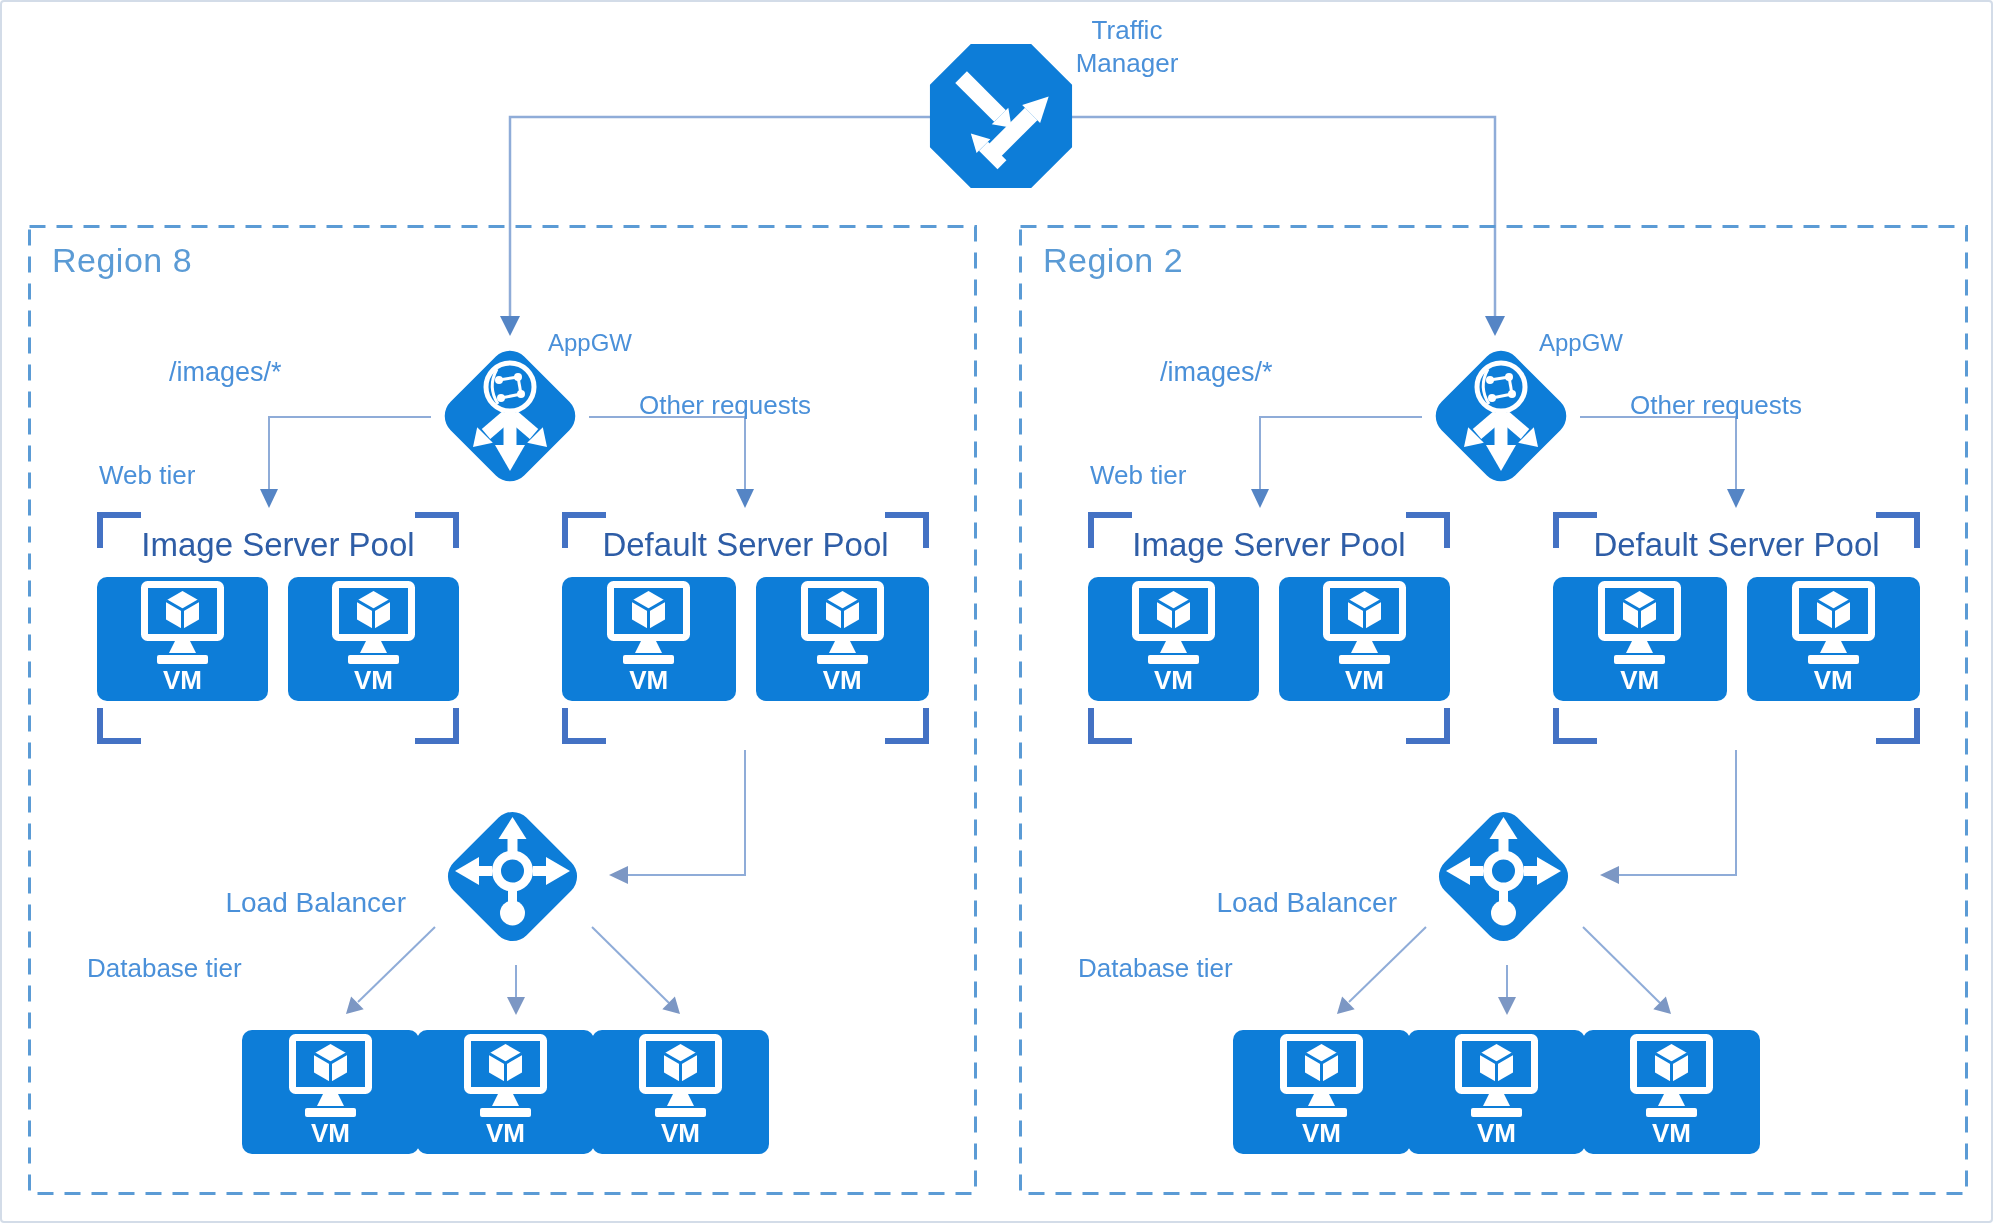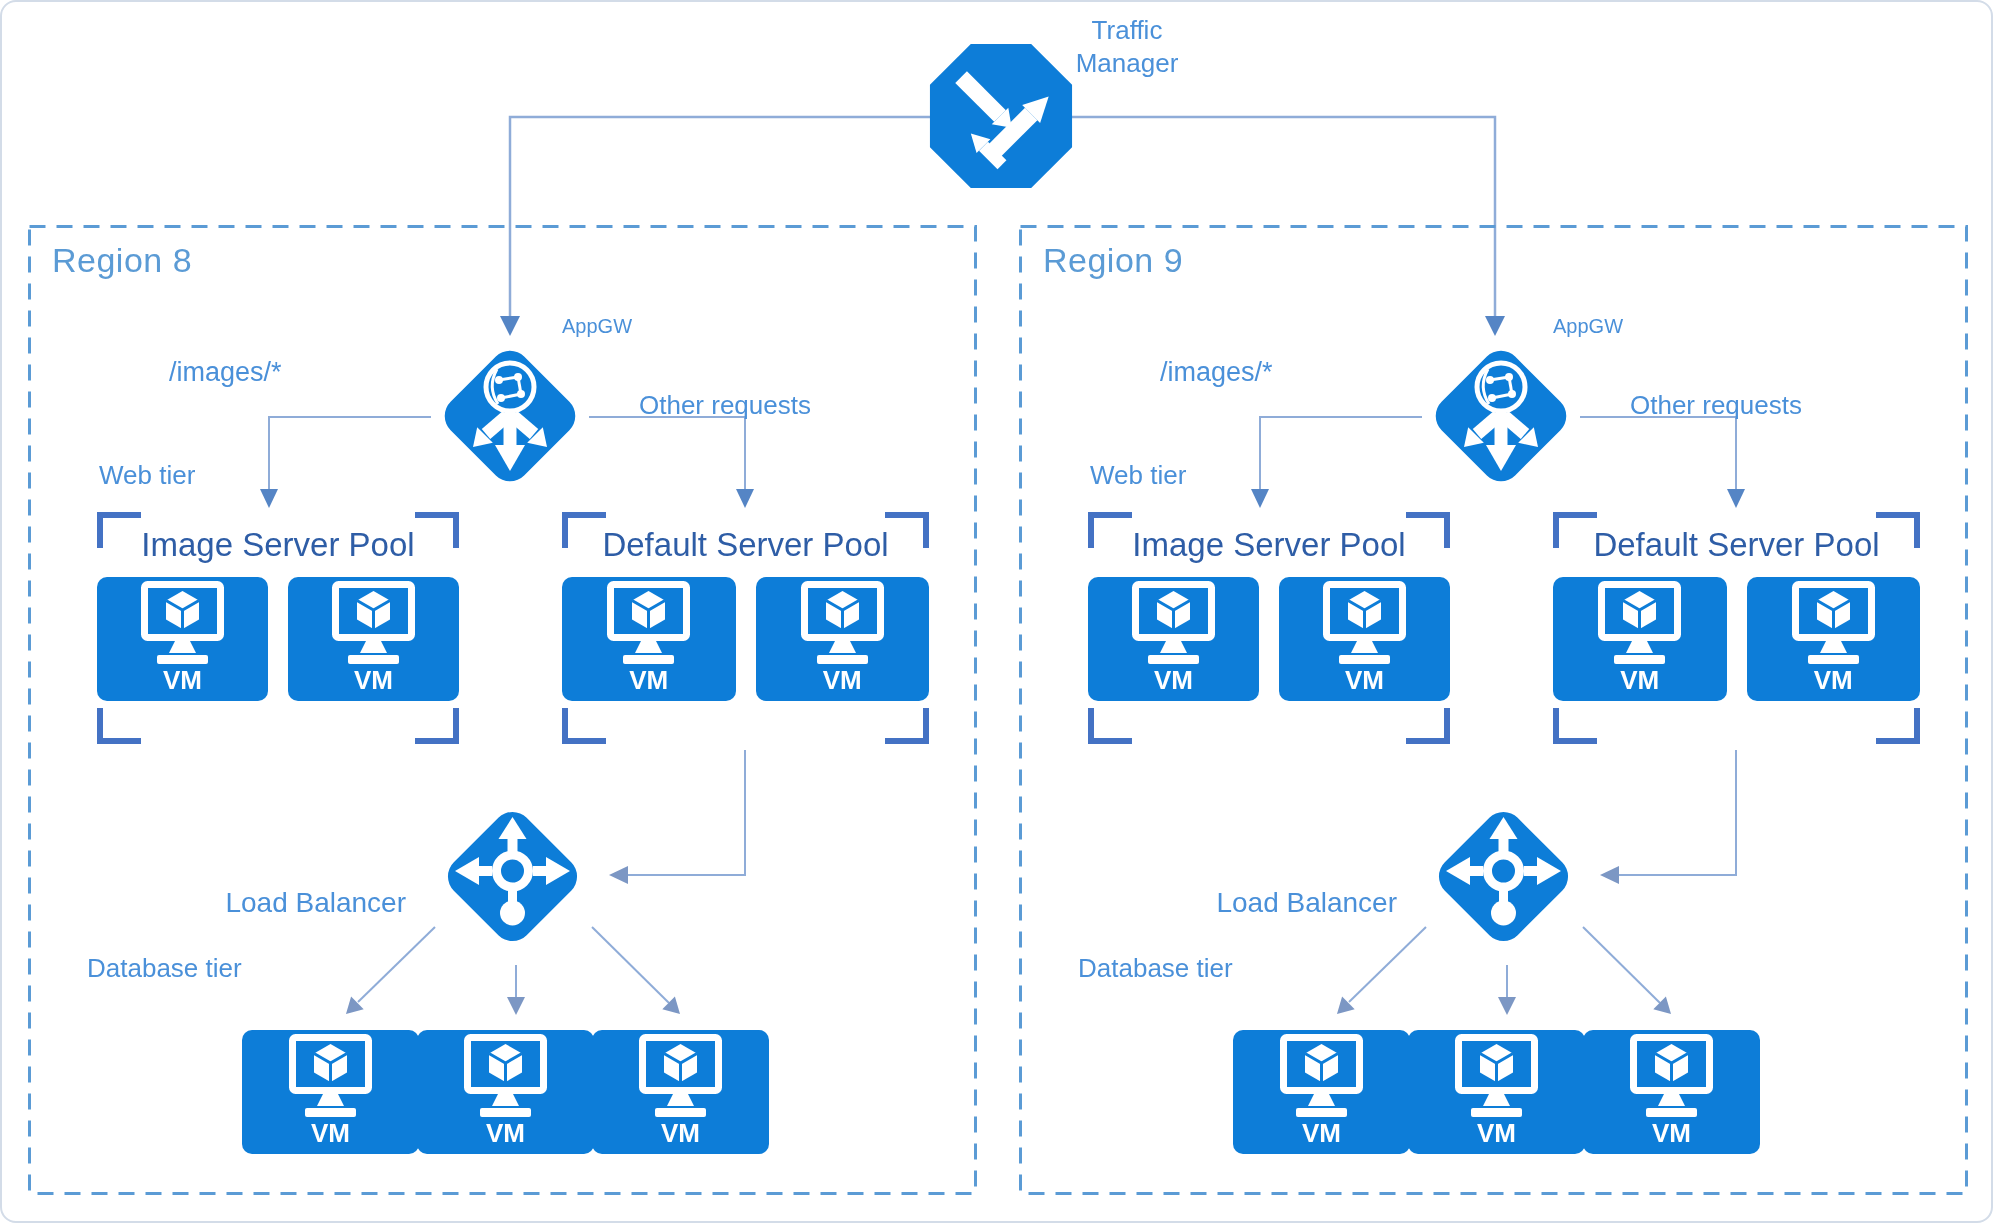--- a/index.html
+++ b/index.html
@@ -9,39 +9,39 @@
     --pool-label-blue:#2E5DA6;
     --annotation-blue:#4A90D9;
     --connector-blue:#8FACD8;
     --arrowhead-blue:#5585C5;
     --arrowhead-soft-blue:#7C97C4;
     --canvas-border:#D3DCE8;
   }
   html,body{margin:0;padding:0;background:#fff;}
   .canvas{
     position:relative;width:1993px;height:1223px;box-sizing:border-box;
-    background:#fff;border:2px solid var(--canvas-border);border-radius:16px;
+    background:#fff;border:2px solid var(--canvas-border);border-radius:4px;
     font-family:"Liberation Sans",sans-serif;overflow:hidden;
   }
   .abs{position:absolute;}
   svg{display:block;}
 
   
   .tm-icon{left:926px;top:36px;}
   .tm-label{left:1056px;top:12px;width:138px;text-align:center;
     font-size:26px;line-height:33px;color:var(--annotation-blue);}
 
   .connector-layer{position:absolute;left:0;top:0;pointer-events:none;}
 
   
   .region{position:absolute;top:223px;width:949px;height:970px;}
   .region-arrows{position:absolute;left:0;top:0;}
   .region-label{left:24px;top:16px;font-size:34px;color:var(--region-blue);letter-spacing:.5px;}
   .appgw-node{left:403px;top:112px;width:158px;height:158px;}
-  .appgw-label{left:520px;top:90px;font-size:20px;color:var(--annotation-blue);margin-left:14px;}
+  .appgw-label{left:520px;top:104px;font-size:24px;color:var(--annotation-blue);}
   .images-label{left:141px;top:132px;width:200px;font-size:27px;color:var(--annotation-blue);}
   .other-label{left:592px;top:165px;width:210px;text-align:center;font-size:26px;color:var(--annotation-blue);}
   .webtier-label{left:71px;top:235px;font-size:26px;color:var(--annotation-blue);}
   .dbtier-label{left:59px;top:728px;font-size:26px;color:var(--annotation-blue);}
   .lb-label{left:170px;top:650px;width:208px;text-align:right;font-size:28px;color:var(--annotation-blue);margin-top:12px;}
   .lb-node{left:407px;top:574px;width:155px;height:155px;}
 
   
   .pool{position:absolute;top:287px;height:232px;}
   .pool.image-pool{left:69px;width:362px;}
@@ -285,21 +285,21 @@
         <g>
           <line x1="407" y1="702" x2="330" y2="777" stroke="var(--connector-blue)" stroke-width="2"></line>
           <polygon points="318,789 335.7,784.2 323.1,771.4" fill="var(--arrowhead-soft-blue)"></polygon>
           <line x1="488" y1="740" x2="488" y2="772" stroke="var(--connector-blue)" stroke-width="2"></line>
           <polygon points="479,772 497,772 488,790" fill="var(--arrowhead-soft-blue)"></polygon>
           <line x1="564" y1="702" x2="641" y2="778" stroke="var(--connector-blue)" stroke-width="2"></line>
           <polygon points="652,789 646.9,771.4 634.3,784.2" fill="var(--arrowhead-soft-blue)"></polygon>
         </g>
       </svg>
 
-      <div class="abs region-label">Region 9</div>
+      <div class="abs region-label">Region 2</div>
 
       <svg class="abs appgw-node" width="158" height="158" viewBox="0 0 158 158">
         <rect x="27" y="27" width="104" height="104" rx="20" transform="rotate(45 79 79)" fill="var(--icon-blue)"></rect>
         <g stroke="#fff" fill="#fff">
           <line x1="79" y1="76" x2="79" y2="110" stroke-width="13"></line>
           <polygon points="64,108 94,108 79,134" stroke="none"></polygon>
           <line x1="76" y1="79" x2="55" y2="97" stroke-width="13"></line>
           <polygon points="42,110 61.8,105.8 46.2,90.2" stroke="none"></polygon>
           <line x1="82" y1="79" x2="103" y2="97" stroke-width="13"></line>
           <polygon points="116,110 96.2,105.8 111.8,90.2" stroke="none"></polygon>

